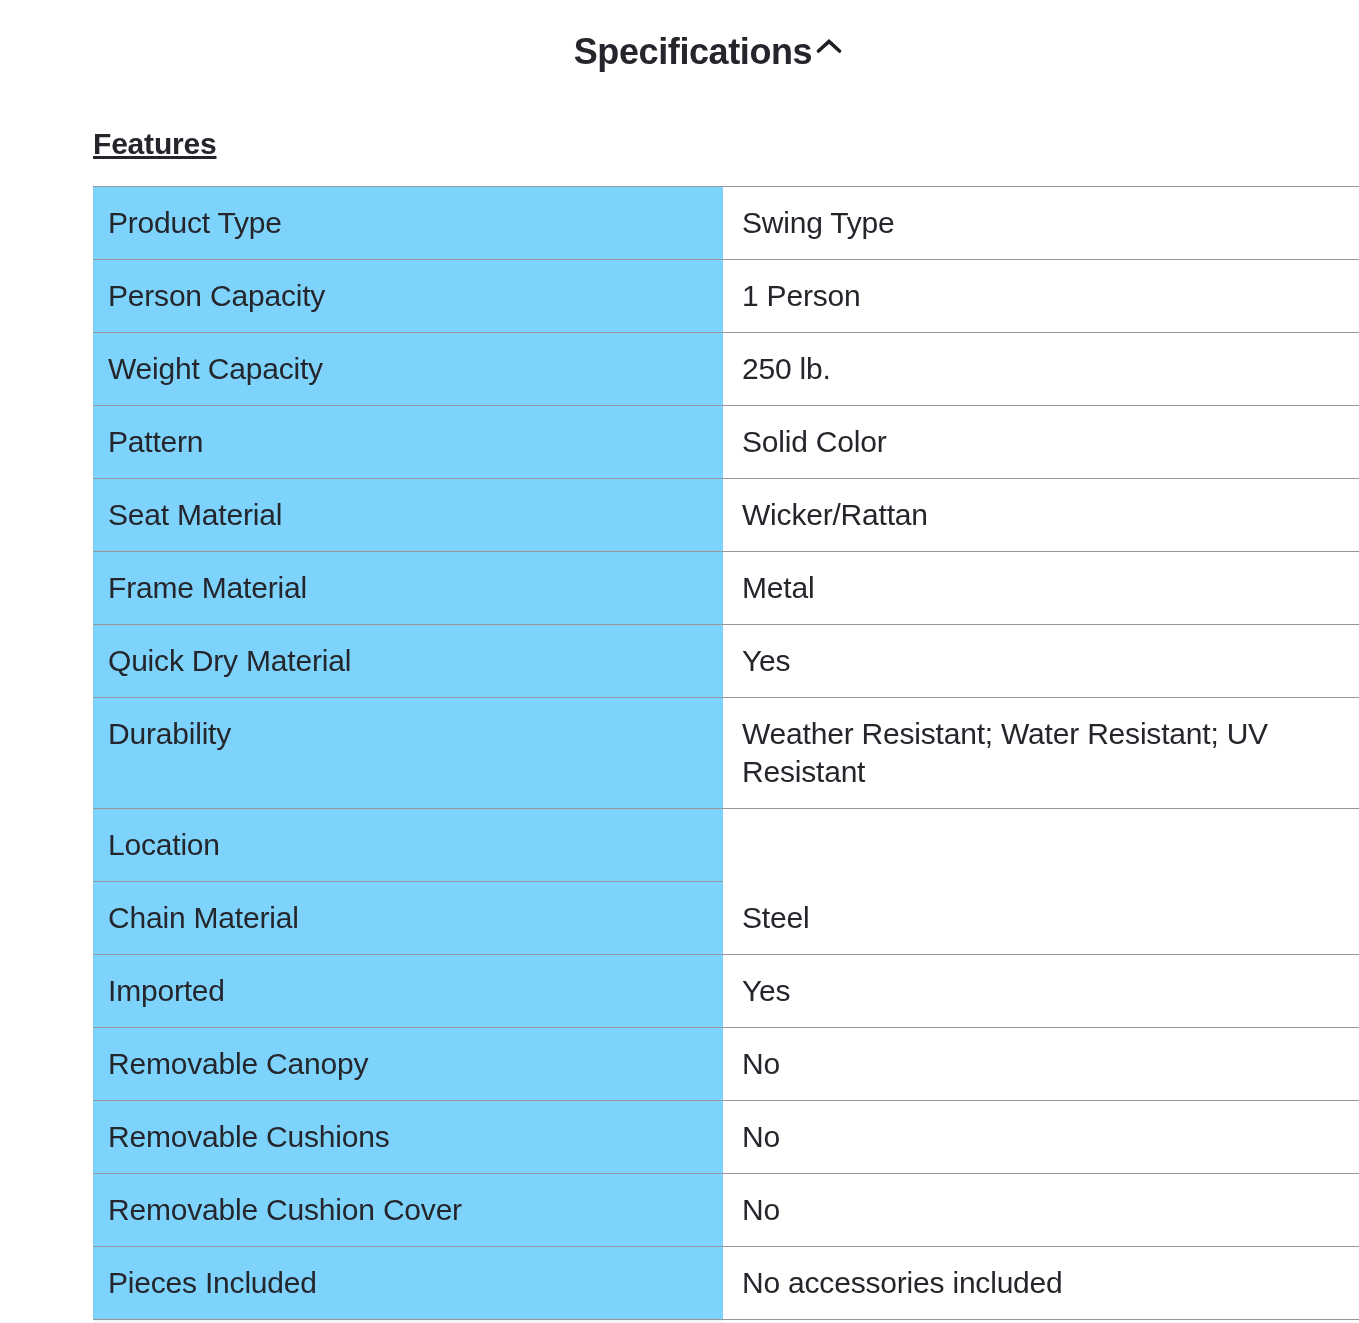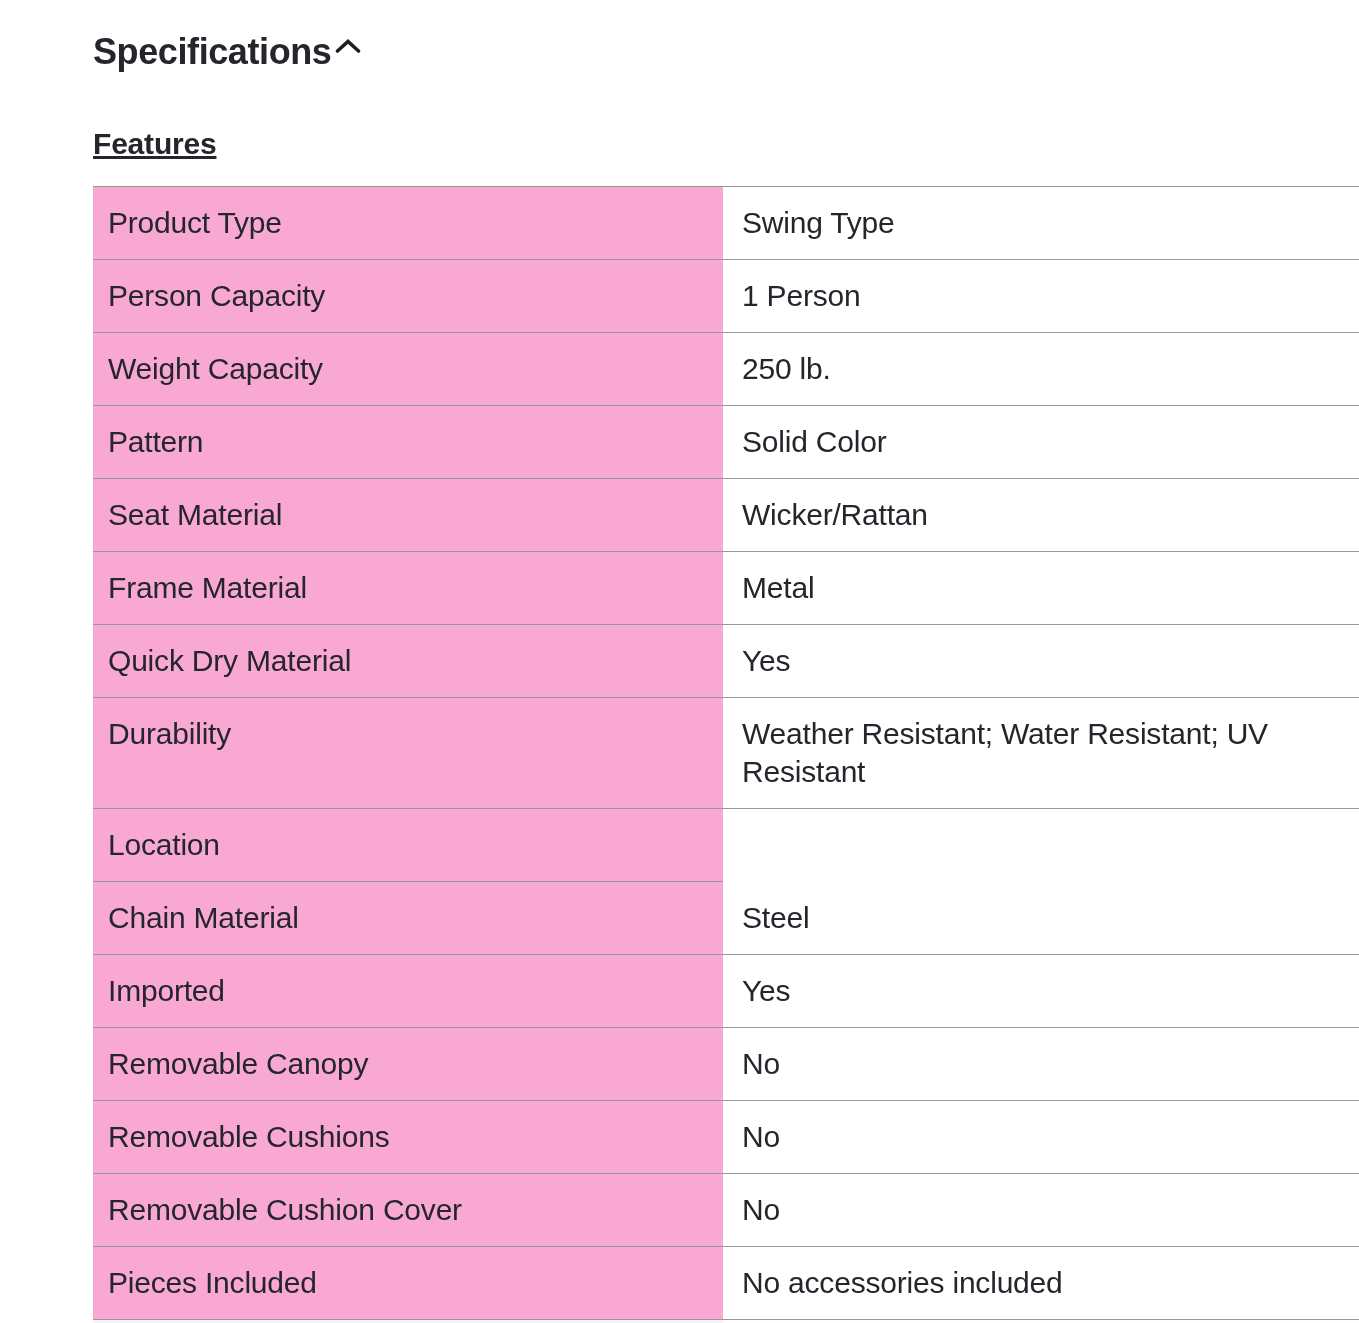--- a/index.html
+++ b/index.html
@@ -13,21 +13,21 @@
     color: #24262c;
   }
   .wrap {
     padding-left: 93px;
     box-sizing: border-box;
     width: 1359px;
   }
   .spec-header {
     display: flex;
     align-items: flex-start;
-    justify-content: flex-start;
+    justify-content: center;
     padding-top: 30px;
     padding-right: 32px;
   }
   .spec-title {
     margin: 0;
     font-size: 36px;
     font-weight: 700;
     letter-spacing: -0.4px;
     line-height: 44px;
   }
@@ -56,21 +56,21 @@
     grid-template-columns: 630px 1fr;
   }
   .spec-cell {
     border-bottom: 1px solid #96969b;
     font-size: 30px;
     line-height: 38px;
     letter-spacing: -0.2px;
     box-sizing: border-box;
   }
   .spec-label {
-    background: #f9a8d4;
+    background: #7dd3fc;
     padding: 17px 20px 17px 15px;
   }
   .spec-value {
     background: #ffffff;
     padding: 17px 60px 17px 19px;
   }
   .partial-row {
     display: grid;
     grid-template-columns: 630px 1fr;
     height: 9px;

